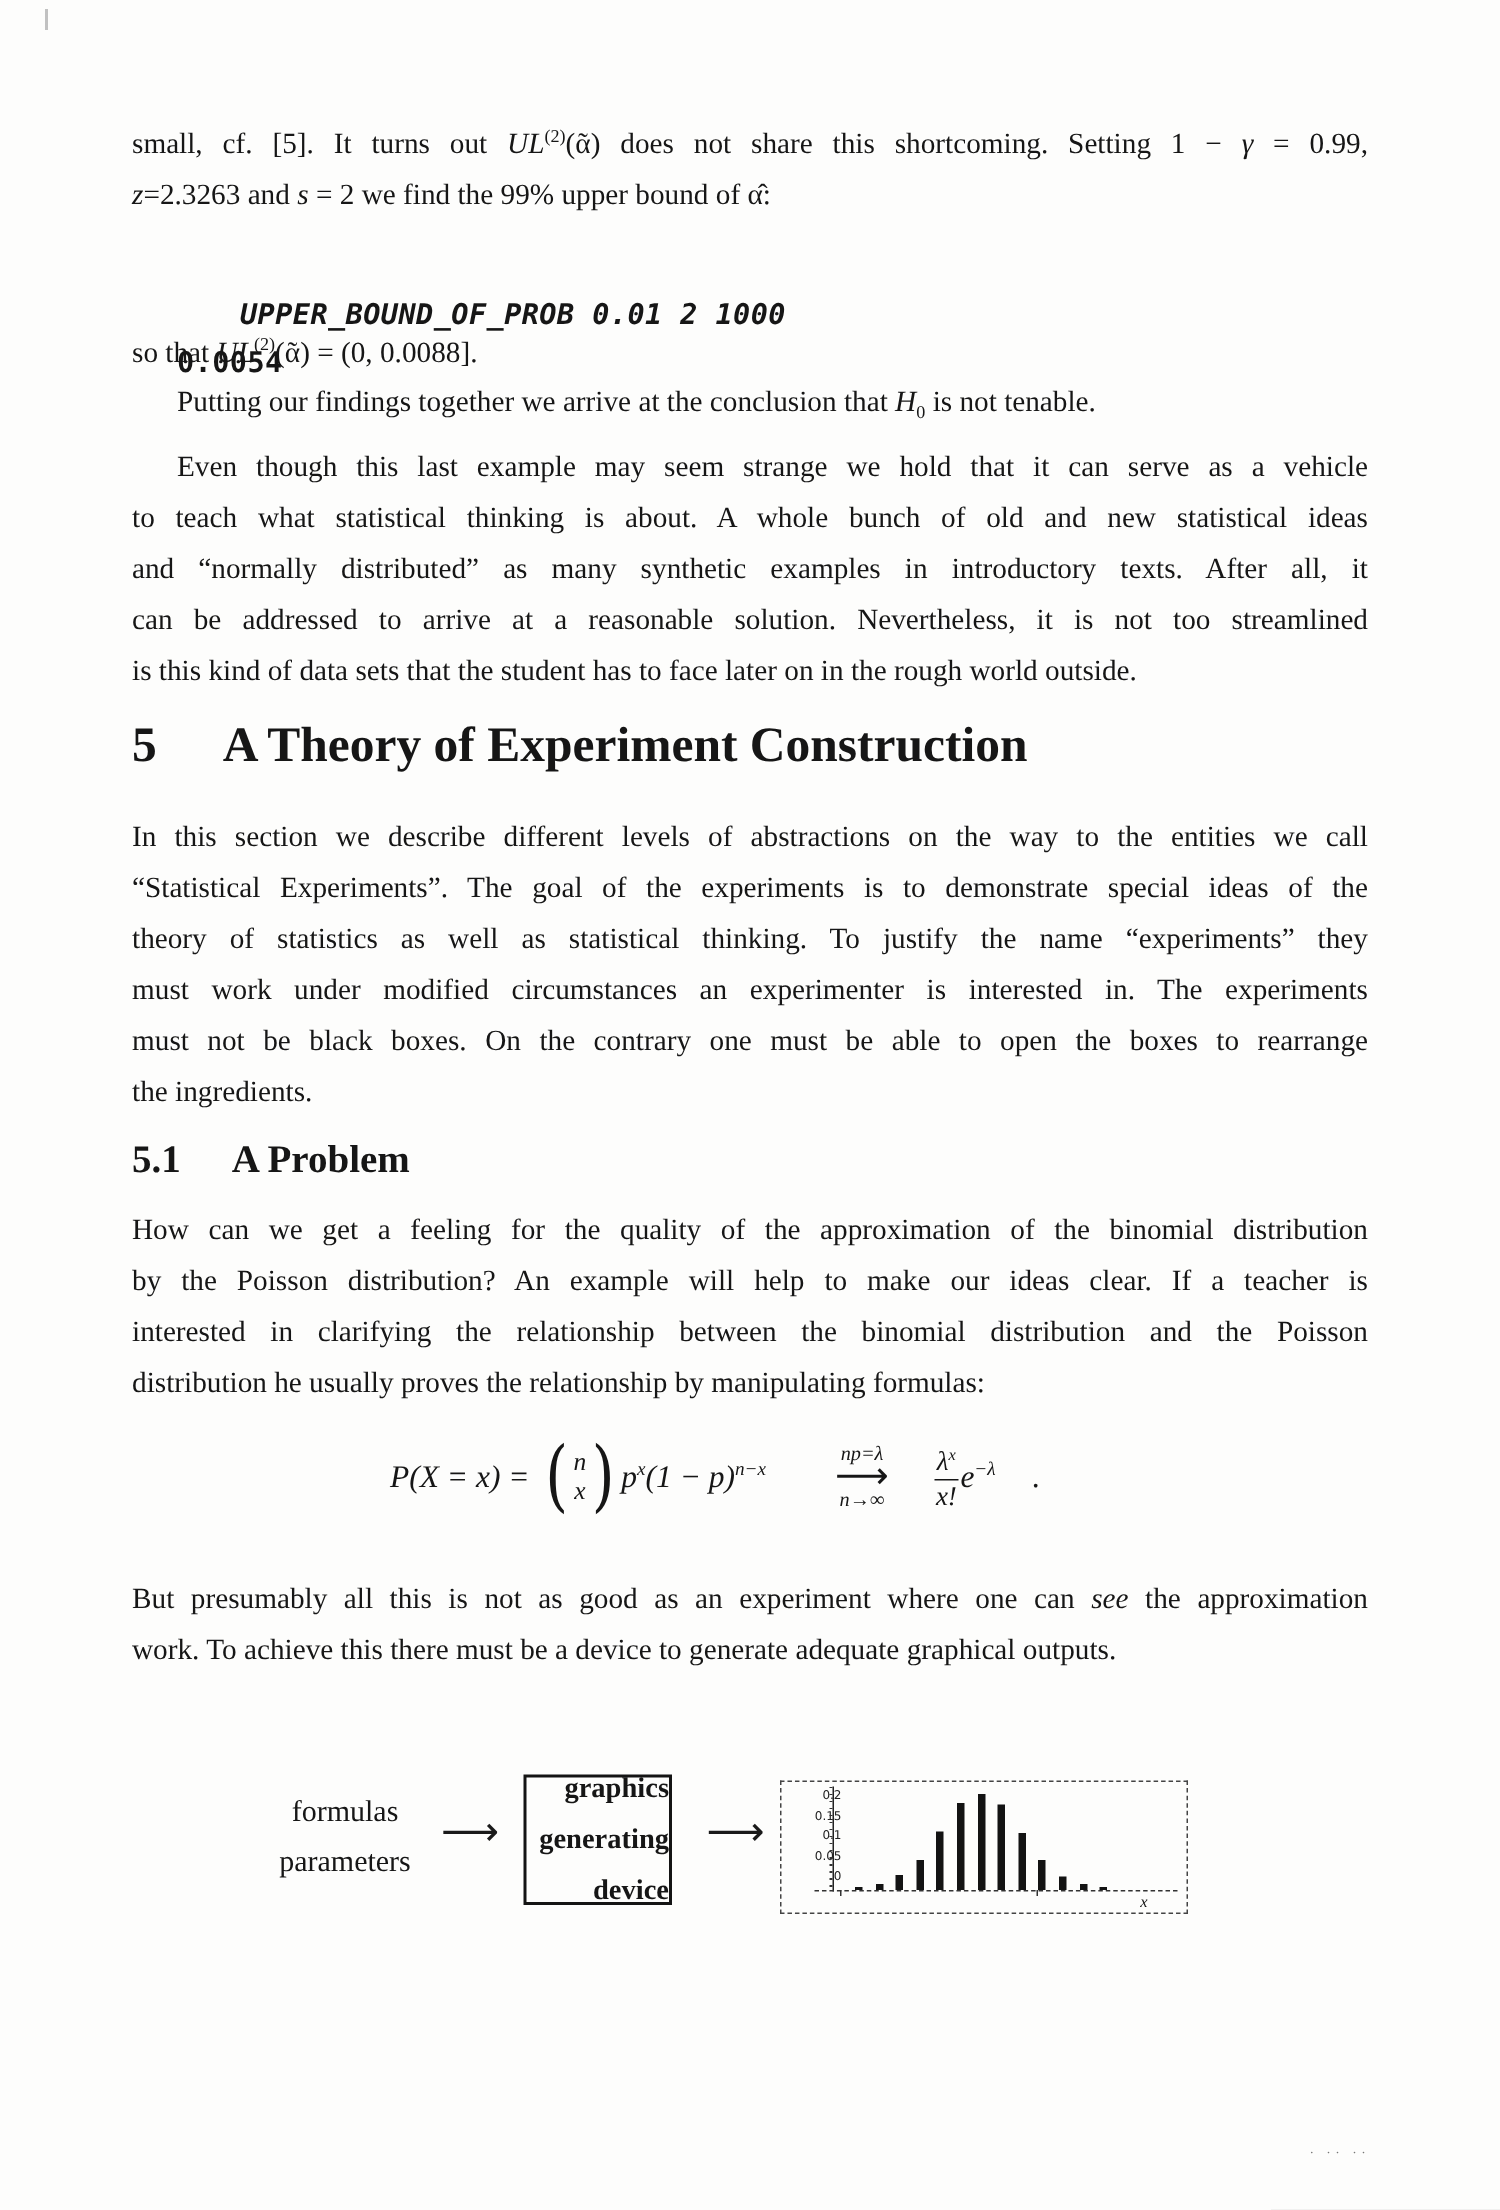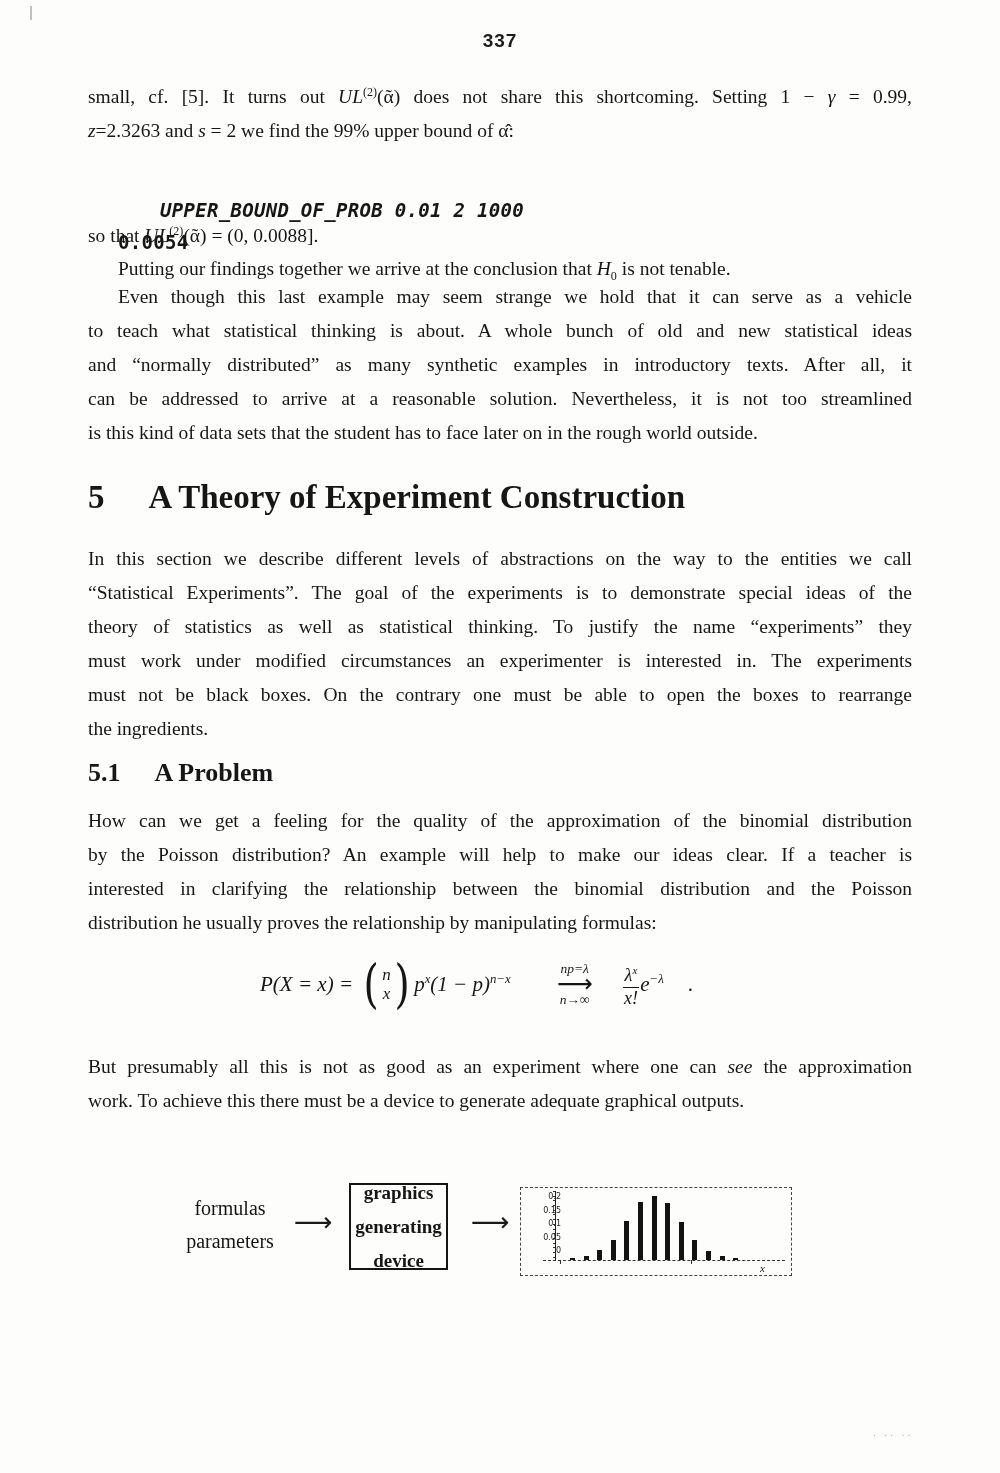--- a/index.html
+++ b/index.html
@@ -19,21 +19,21 @@
   .it { font-style:italic; }
   .sup { font-size:62%; vertical-align:super; line-height:0; }
   .sub { font-size:62%; vertical-align:sub; line-height:0; }
   .indent-first .tline:first-child { text-indent:30px; }
 
   .b-intro   { top:80px; }
   .b-code    { top:158px; padding-left:72px; }
   .b-result  { top:190px; padding-left:30px; }
   .b-sothat  { top:219px; }
   .b-putting { top:252px; }
-  .b-even    { top:280px; }
+  .b-even    { top:295px; }
   .b-h5      { top:477px; }
   .b-s5      { top:542px; }
   .b-h51     { top:757px; }
   .b-s51     { top:804px; }
   .b-formula { top:948px; }
   .b-closing { top:1050px; }
   .b-diagram { top:1178px; height:110px; }
   .content.abs { position:absolute; }
 
   .code-line, .code-result {
@@ -61,21 +61,21 @@
   .fperiod { margin-left:24px; }
 
   
   .d-labels { position:absolute; left:72px; top:14px; width:140px; text-align:center; font-size:20px; line-height:33px; }
   .d-arrow { position:absolute; top:28px; font-size:27px; font-family:"DejaVu Sans",sans-serif; color:#1a1a1a; }
   .d-arrow.a1 { left:206px; }
   .d-arrow.a2 { left:383px; }
   .d-box {
     position:absolute; left:261px; top:5px; width:99px; height:87px;
     border:2.5px solid #141414; box-sizing:border-box;
-    display:flex; flex-direction:column; justify-content:center; align-items:center;
+    display:flex; flex-direction:column; justify-content:center; align-items:flex-end;
     font-size:19px; font-weight:600; line-height:27px; text-align:center;
   }
   .d-chart {
     position:absolute; left:432px; top:9px; width:272px; height:89px;
     border:1.5px dashed #444; box-sizing:border-box; background:#fdfdfc;
   }
   .c-yticks {
     position:absolute; left:16px; top:5px; height:62px; width:24px;
     display:flex; flex-direction:column; justify-content:space-between;
     font-family:"DejaVu Sans","Liberation Sans",sans-serif;
@@ -97,21 +97,20 @@
   .speck-tl { position:absolute; left:30px; top:6px; width:1.5px; height:14px; background:#9a9a9a; opacity:.6; }
   .speck-br { position:absolute; left:873px; top:1430px; font-size:9px; letter-spacing:3px; color:#777; }
 </style>
 </head>
 <body>
 
 <div class="page">
 
   <div class="speck-tl"></div>
 
-  <div class="pageno">337</div>
 
   <div class="content abs b-intro">
       <div class="tline just"><span>small, cf. [5]. It turns out </span><span class="it">UL</span><span class="sup">(2)</span><span>(ᾶ) does not share this shortcoming. Setting 1 − </span><span class="it">γ</span><span> = 0.99,</span></div>
       <div class="tline"><span class="it">z</span><span>=2.3263 and </span><span class="it">s</span><span> = 2 we find the 99% upper bound of α̂:</span></div>
     </div>
 
   <div class="content abs b-code">
     <div class="code-line">UPPER_BOUND_OF_PROB 0.01 2 1000</div>
   </div>
 

